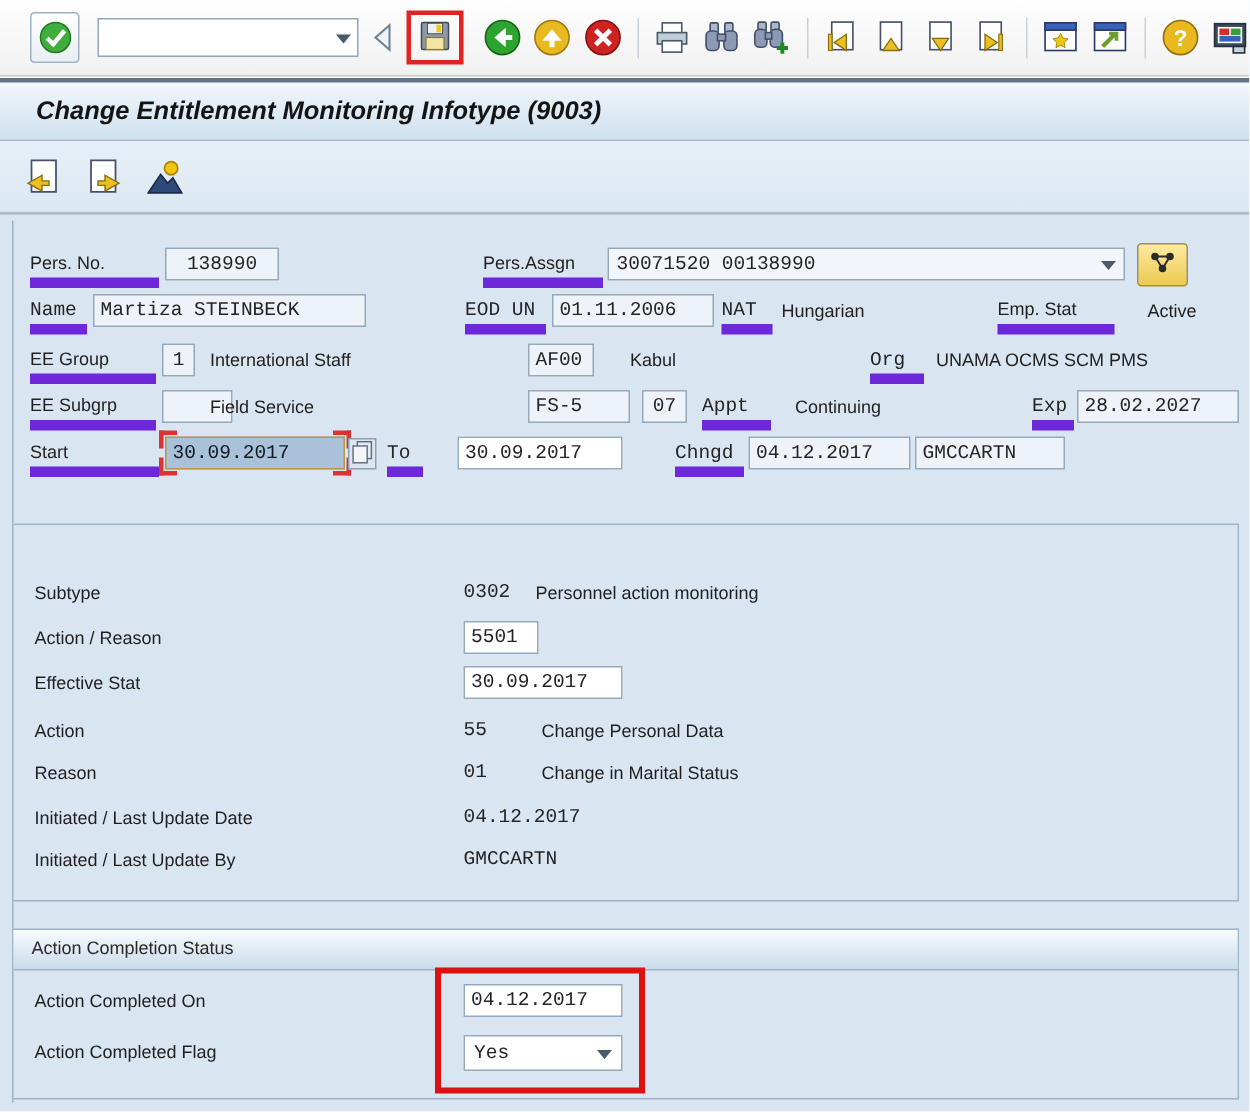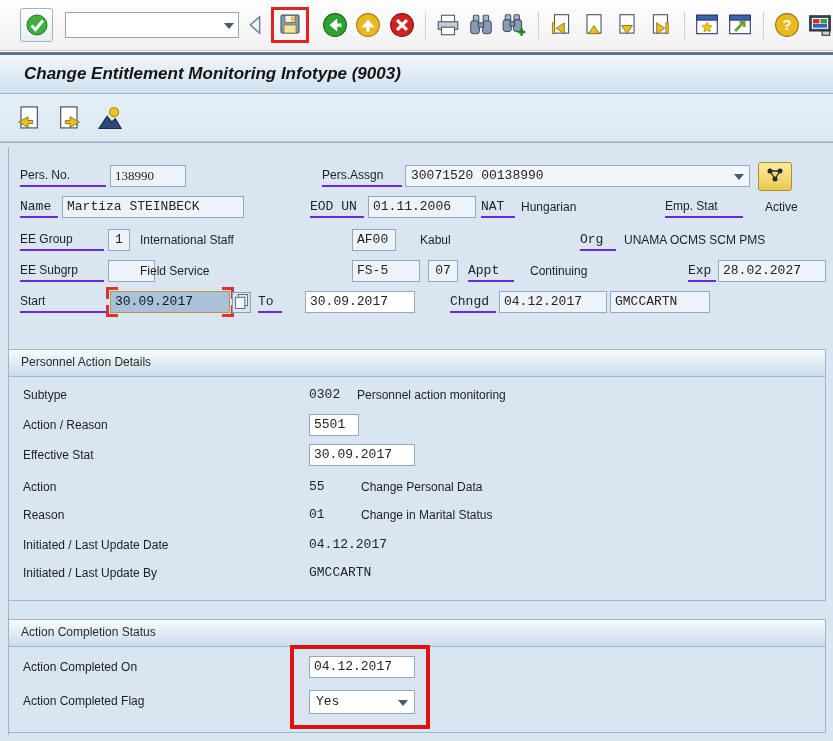--- a/index.html
+++ b/index.html
@@ -35,28 +35,28 @@
   .app-toolbar{position:absolute;left:0;top:94px;width:833px;height:48px;
                background:linear-gradient(#e6eff7,#dce8f2);border-bottom:1px solid #b3c5d4;
                display:flex;align-items:center;box-sizing:border-box;}
   .app-ic{width:28px;height:28px;margin-left:14px;cursor:pointer;}
 
   
   .content{position:absolute;left:0;top:142px;width:833px;height:599px;background:#d9e5f0;
            border-top:1px solid #9fb4c7;box-sizing:border-box;}
   .content-left-line{position:absolute;left:8px;top:4px;bottom:6px;width:1px;background:#9fb4c7;}
 
-  .lbl{position:absolute;height:17px;border-bottom:2px solid #6d28d9;white-space:nowrap;}
+  .lbl{position:absolute;height:17px;border-bottom:7px solid #6d28d9;white-space:nowrap;}
   .mono{font-family:"Liberation Mono","DejaVu Sans Mono",monospace;font-size:13px;color:#242424;}
   .txt{position:absolute;white-space:nowrap;}
 
   .fld{position:absolute;height:22px;line-height:20px;background:#edf3f8;border:1px solid #93a9bd;
        box-sizing:border-box;padding:0 4px;white-space:nowrap;overflow:hidden;}
   .fld.white{background:#fff;}
-  .fld.right{text-align:left;font-family:Liberation Serif, serif;}
+  .fld.right{text-align:center;}
   .fld.center{text-align:center;padding:0 1px;}
   .fld.selected{background:#a9c1d9;border:1px solid #b39a3e;color:#101820;}
 
   .combo{position:absolute;height:22px;background:#f2f6fa;border:1px solid #93a9bd;box-sizing:border-box;cursor:pointer;}
   .combo .cmb-text{position:absolute;left:5px;top:2px;}
   .combo .cmb-arrow{position:absolute;right:5px;top:8px;}
 
   .org-btn{position:absolute;width:32px;height:27px;border:1px solid #a8912f;border-radius:3px;
            background:linear-gradient(#fbeaa0,#ecc94f);display:flex;align-items:center;justify-content:center;cursor:pointer;}
 
@@ -349,21 +349,20 @@
           </svg>
       </span>
     </div>
     <div class="lbl mono" style="left:258px;top:151px;width:24px;">To</div>
     <div class="fld white mono" style="left:305px;top:148px;width:110px;">30.09.2017</div>
     <div class="lbl mono" style="left:450px;top:151px;width:46px;">Chngd</div>
     <div class="fld mono" style="left:499px;top:148px;width:108px;">04.12.2017</div>
     <div class="fld mono" style="left:610px;top:148px;width:100px;">GMCCARTN</div>
 
     <div class="gbox gb1">
-      <div class="gbox-hdr">Personnel Action Details</div>
 
       <div class="txt" style="left:14px;top:38px;">Subtype</div>
       <div class="txt mono" style="left:300px;top:37px;">0302</div>
       <div class="txt" style="left:348px;top:38px;">Personnel action monitoring</div>
 
       <div class="txt" style="left:14px;top:68px;">Action / Reason</div>
       <div class="fld white mono" style="left:300px;top:64px;width:50px;">5501</div>
 
       <div class="txt" style="left:14px;top:98px;">Effective Stat</div>
       <div class="fld white mono" style="left:300px;top:94px;width:106px;">30.09.2017</div>

